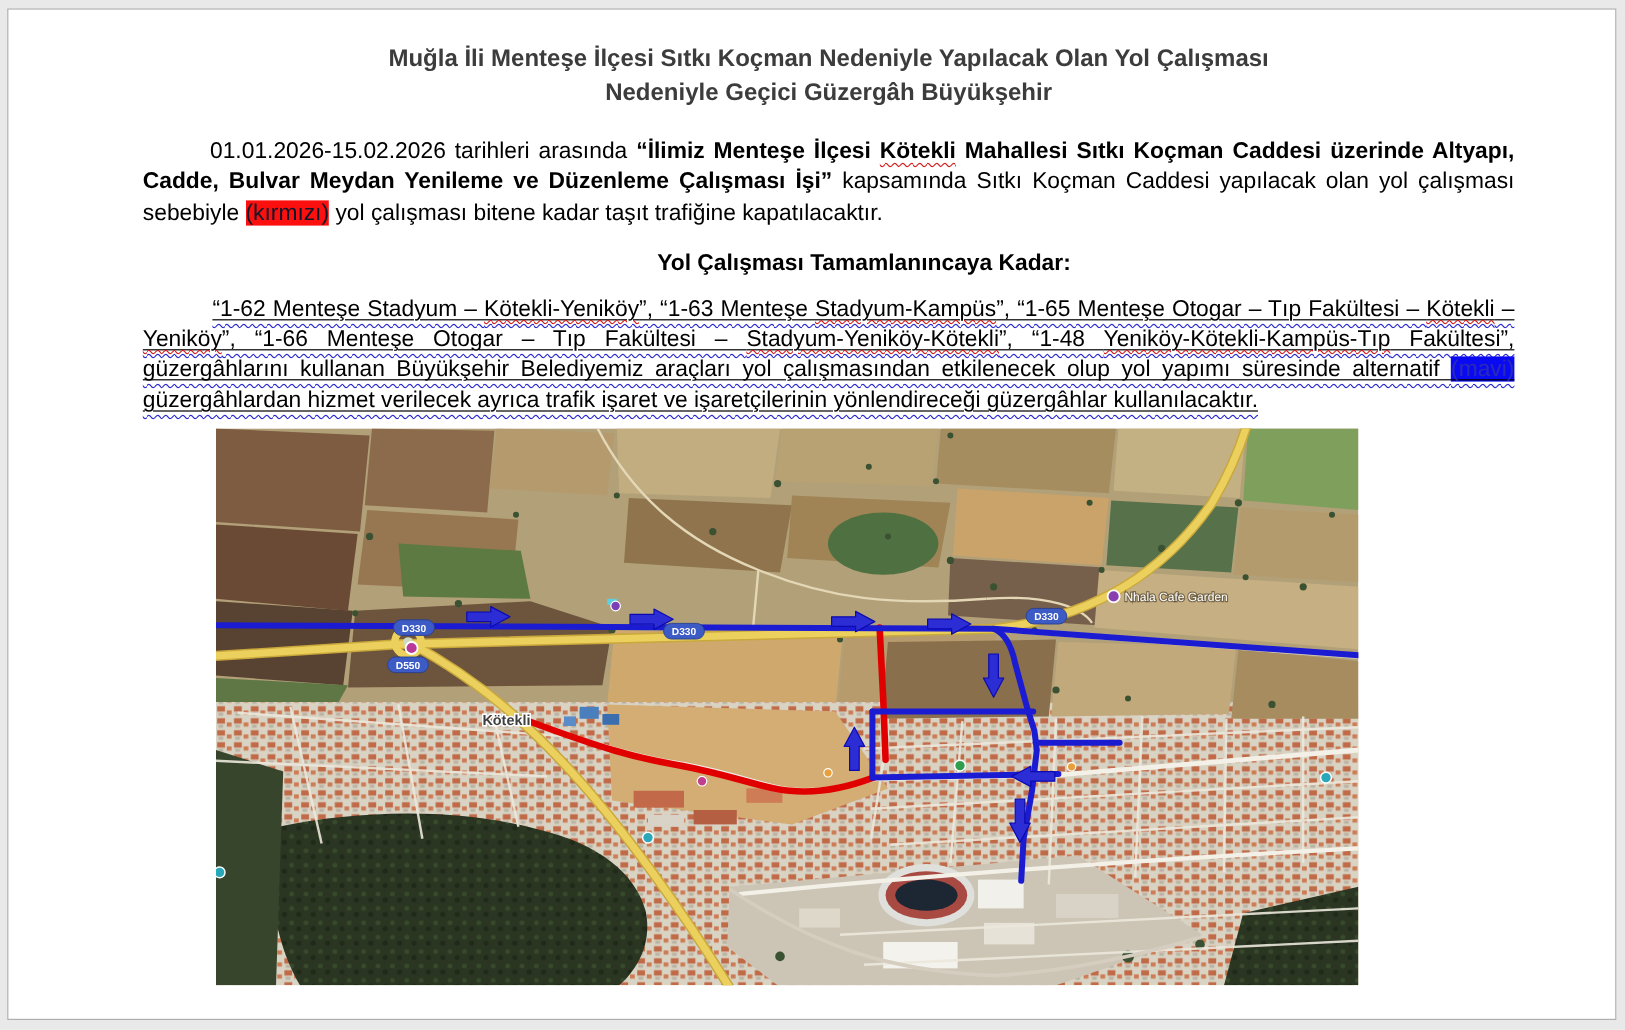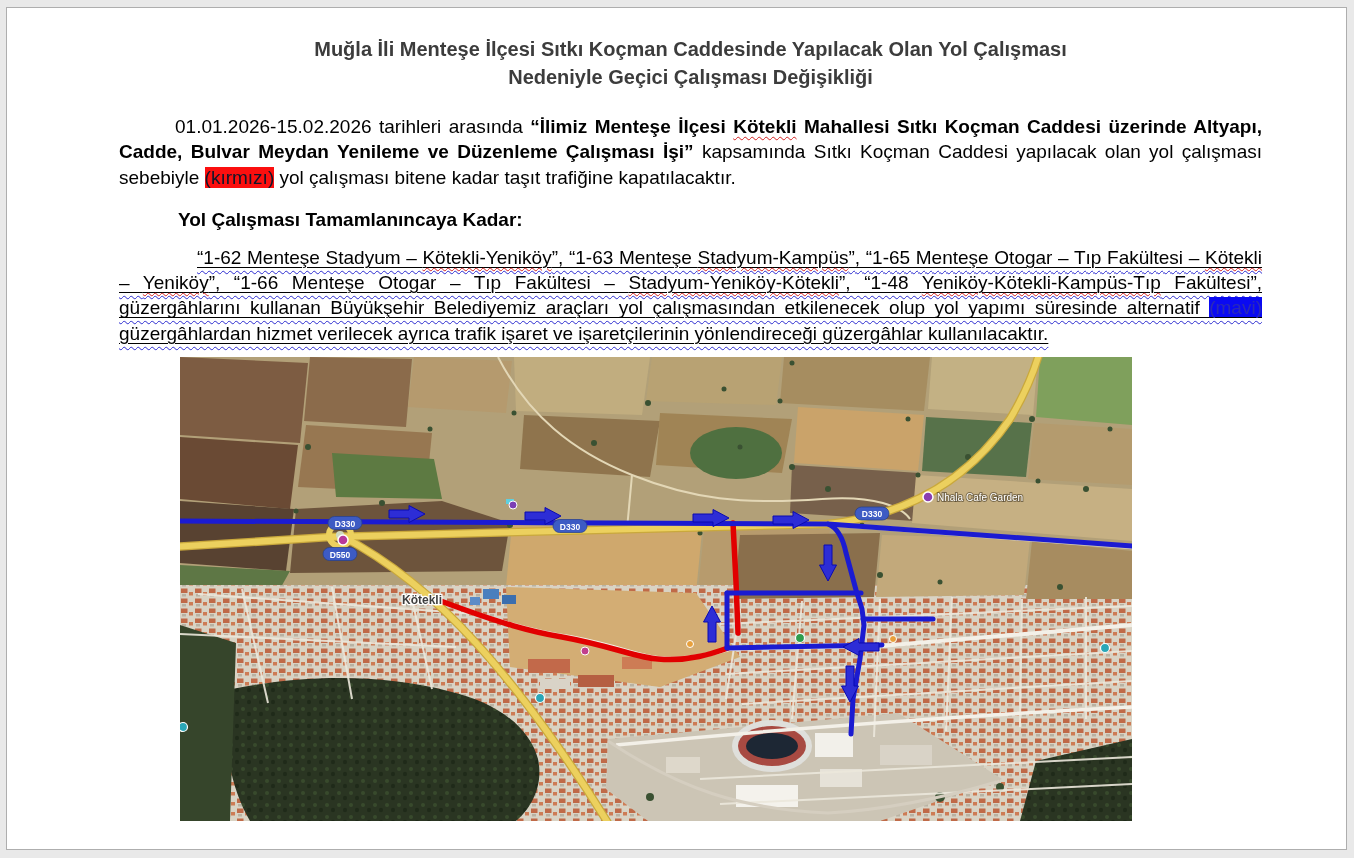--- a/index.html
+++ b/index.html
@@ -2,40 +2,40 @@
 <html><head>
 <meta charset="utf-8">
 <style>
   html,body{margin:0;padding:0;width:1354px;height:858px;background:#e9e9e9;overflow:hidden;
     font-family:"Liberation Sans","DejaVu Sans",sans-serif;}
   .page{position:absolute;left:6px;top:7px;width:1341px;height:843px;background:#fff;
     border:1px solid #aeaeae;box-sizing:border-box;}
   .content{padding:0 84px 0 112px;color:#000;}
   .title{padding-top:27px;font-weight:bold;font-size:20px;line-height:28px;color:#3c3c3c;text-align:center;}
   .para1{margin:23px 0 0;font-size:19px;line-height:25.3px;text-align:justify;text-indent:56px;}
-  .heading{margin:17px 0 0 59px;font-weight:bold;font-size:19px;line-height:25px;}
+  .heading{margin:17px 0 0 59px;font-weight:bold;font-size:19px;line-height:25px;text-align:center;}
   .para2{margin:13px 0 0;font-size:19px;line-height:25.3px;text-align:justify;text-indent:58px;}
   .ul{text-decoration-line:underline;text-decoration-color:#000;text-decoration-thickness:1px;text-underline-offset:2.5px;}
   .wb{text-decoration-line:underline;text-decoration-style:wavy;text-decoration-color:#2b2bd0;
-      text-decoration-thickness:1px;text-underline-offset:5.5px;margin-left:20px;}
+      text-decoration-thickness:1px;text-underline-offset:5.5px;}
   .wr{text-decoration-line:underline;text-decoration-style:wavy;text-decoration-color:#d42020;
       text-decoration-thickness:1px;text-underline-offset:3px;}
   .hl-red{background:#fb0f0f;color:#0f172a;}
   .hl-blue{background:#0a0af2;color:#2a2ab8;}
   .map-wrap{margin:11px 0 0 61px;width:952px;height:464px;line-height:0;}
 </style>
 </head>
 <body>
 
 <div class="page">
   <div class="content">
 
     <div class="title">
-      <div>Muğla İli Menteşe İlçesi Sıtkı Koçman Caddesinde Yapılacak Olan Yol Çalışması</div>
-      <div>Nedeniyle Geçici Çalışması Değişikliği</div>
+      <div>Muğla İli Menteşe İlçesi Sıtkı Koçman Nedeniyle Yapılacak Olan Yol Çalışması</div>
+      <div>Nedeniyle Geçici Güzergâh Büyükşehir</div>
     </div>
 
     <p class="para1"><span>01.01.2026-15.02.2026 tarihleri arasında </span><b><span>“İlimiz Menteşe İlçesi </span><span class="wr">Kötekli</span><span> Mahallesi Sıtkı Koçman Caddesi üzerinde Altyapı, Cadde, Bulvar Meydan Yenileme ve Düzenleme Çalışması İşi”</span></b><span> kapsamında Sıtkı Koçman Caddesi yapılacak olan yol çalışması sebebiyle </span><span class="hl-red">(kırmızı)</span><span> yol çalışması bitene kadar taşıt trafiğine kapatılacaktır.</span></p>
 
     <p class="heading">Yol Çalışması Tamamlanıncaya Kadar:</p>
 
     <p class="para2"><span class="ul"><span class="wb"><span>“1-62 Menteşe Stadyum – </span><span class="wr">Kötekli-Yeniköy</span><span>”, “1-63 Menteşe </span><span class="wr">Stadyum-Kampüs</span><span>”, “1-65 Menteşe Otogar – Tıp Fakültesi – </span><span class="wr">Kötekli</span><span> – </span><span class="wr">Yeniköy</span><span>”, “1-66 Menteşe Otogar – Tıp Fakültesi – </span><span class="wr">Stadyum-Yeniköy-Kötekli</span><span>”, “1-48 </span><span class="wr">Yeniköy-Kötekli-Kampüs-Tıp</span><span> Fakültesi”, güzergâhlarını kullanan Büyükşehir Belediyemiz araçları yol çalışmasından etkilenecek olup yol yapımı süresinde alternatif </span><span class="hl-blue">(mavi)</span><span> güzergâhlardan hizmet verilecek ayrıca trafik işaret ve işaretçilerinin yönlendireceği güzergâhlar kullanılacaktır.</span></span></span></p>
 
     <div class="map-wrap">
       <svg viewBox="0 0 952 464" width="952" height="464">

